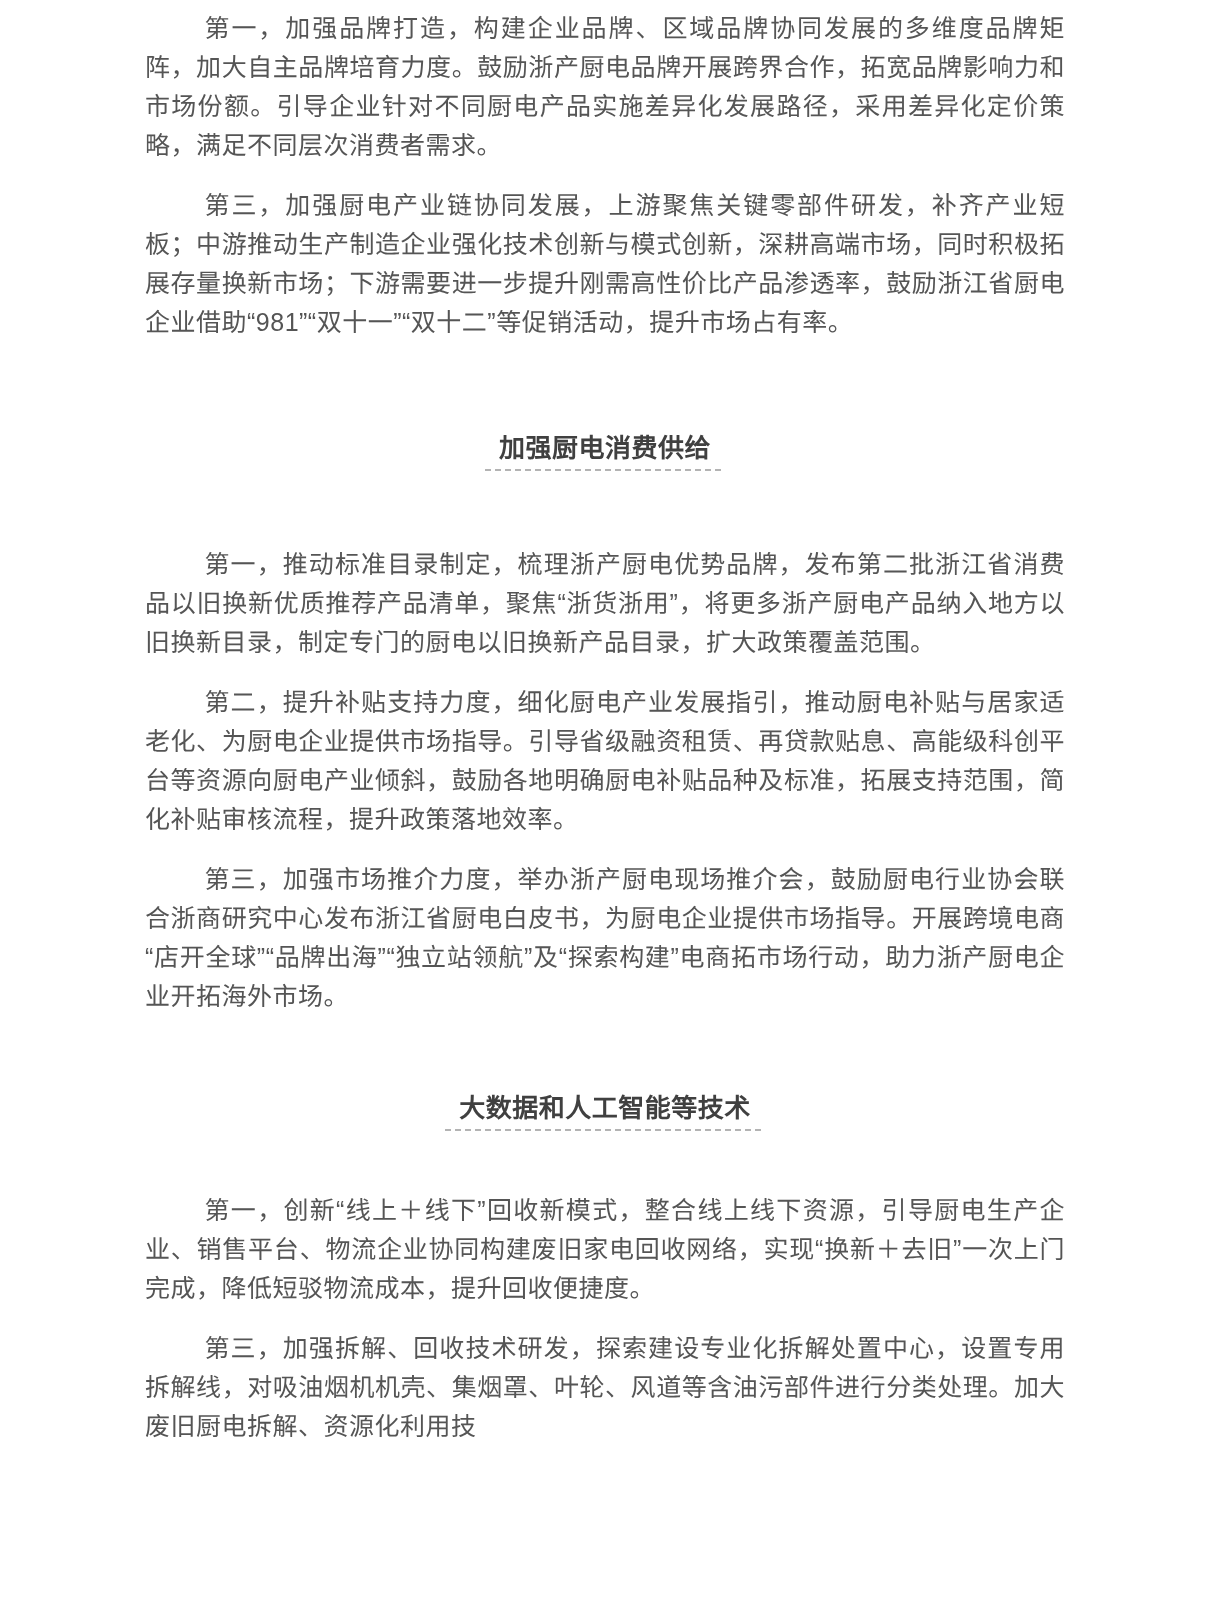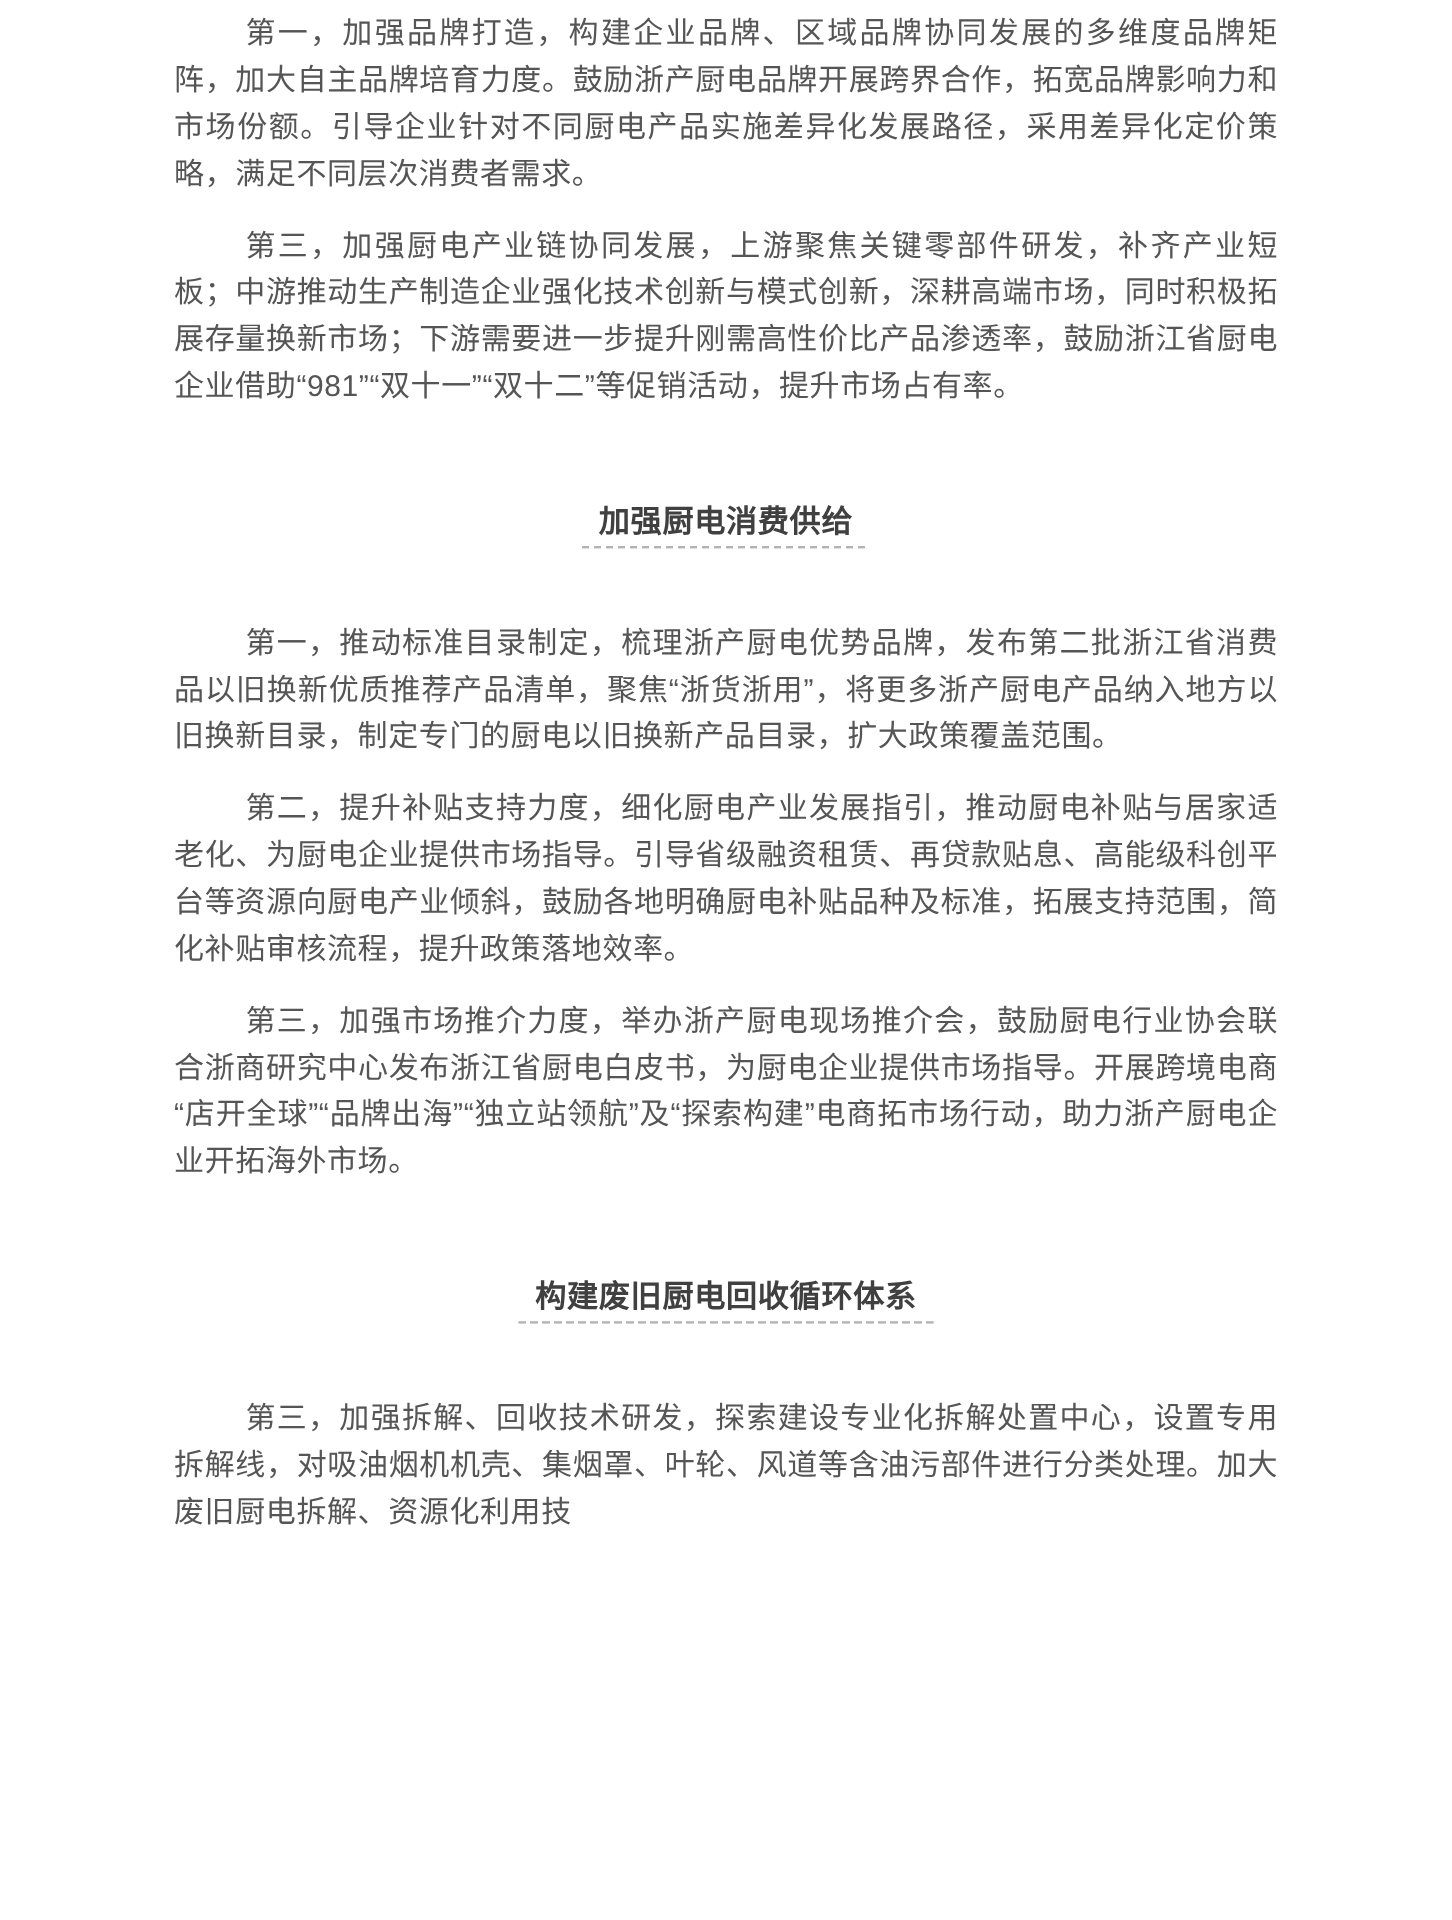--- a/index.html
+++ b/index.html
@@ -50,20 +50,21 @@
       transparent 6px, transparent 10px);
   }
 </style>
 </head>
 <body>
 
 <main class="article">
   <div id="sections">
       <p class="para">第一，加强品牌打造，构建企业品牌、区域品牌协同发展的多维度品牌矩阵，加大自主品牌培育力度。鼓励浙产厨电品牌开展跨界合作，拓宽品牌影响力和市场份额。引导企业针对不同厨电产品实施差异化发展路径，采用差异化定价策略，满足不同层次消费者需求。</p>
       <p class="para">第三，加强厨电产业链协同发展，上游聚焦关键零部件研发，补齐产业短板；中游推动生产制造企业强化技术创新与模式创新，深耕高端市场，同时积极拓展存量换新市场；下游需要进一步提升刚需高性价比产品渗透率，鼓励浙江省厨电企业借助“981”“双十一”“双十二”等促销活动，提升市场占有率。</p>
-      <div class="heading-wrap"><h2 class="heading" style="margin: 0px;">加强厨电消费供给</h2></div>
+      <div class="heading-wrap"><h2 class="heading" style="margin: 14px;">加强厨电消费供给</h2></div>
       <p class="para">第一，推动标准目录制定，梳理浙产厨电优势品牌，发布第二批浙江省消费品以旧换新优质推荐产品清单，聚焦“浙货浙用”，将更多浙产厨电产品纳入地方以旧换新目录，制定专门的厨电以旧换新产品目录，扩大政策覆盖范围。</p>
       <p class="para">第二，提升补贴支持力度，细化厨电产业发展指引，推动厨电补贴与居家适老化、为厨电企业提供市场指导。引导省级融资租赁、再贷款贴息、高能级科创平台等资源向厨电产业倾斜，鼓励各地明确厨电补贴品种及标准，拓展支持范围，简化补贴审核流程，提升政策落地效率。</p>
       <p class="para">第三，加强市场推介力度，举办浙产厨电现场推介会，鼓励厨电行业协会联合浙商研究中心发布浙江省厨电白皮书，为厨电企业提供市场指导。开展跨境电商“店开全球”“品牌出海”“独立站领航”及“探索构建”电商拓市场行动，助力浙产厨电企业开拓海外市场。</p>
-      <div class="heading-wrap"><h2 class="heading" style="margin: 0px;">构建废旧厨电回收循环体系</h2></div>
+      <div class="heading-wrap"><h2 class="heading" style="margin: 0px;">大数据和人工智能等技术</h2></div>
+      <p class="para">第一，创新“线上＋线下”回收新模式，整合线上线下资源，引导厨电生产企业、销售平台、物流企业协同构建废旧家电回收网络，实现“换新＋去旧”一次上门完成，降低短驳物流成本，提升回收便捷度。</p>
       <p class="para">第三，加强拆解、回收技术研发，探索建设专业化拆解处置中心，设置专用拆解线，对吸油烟机机壳、集烟罩、叶轮、风道等含油污部件进行分类处理。加大废旧厨电拆解、资源化利用技</p>
     </div>
 </main>
 
 </body></html>

